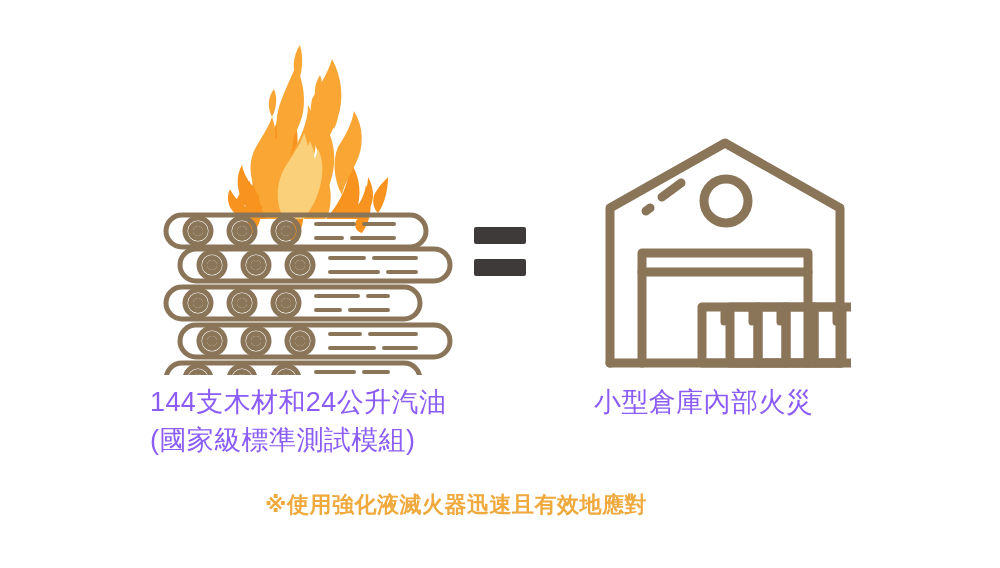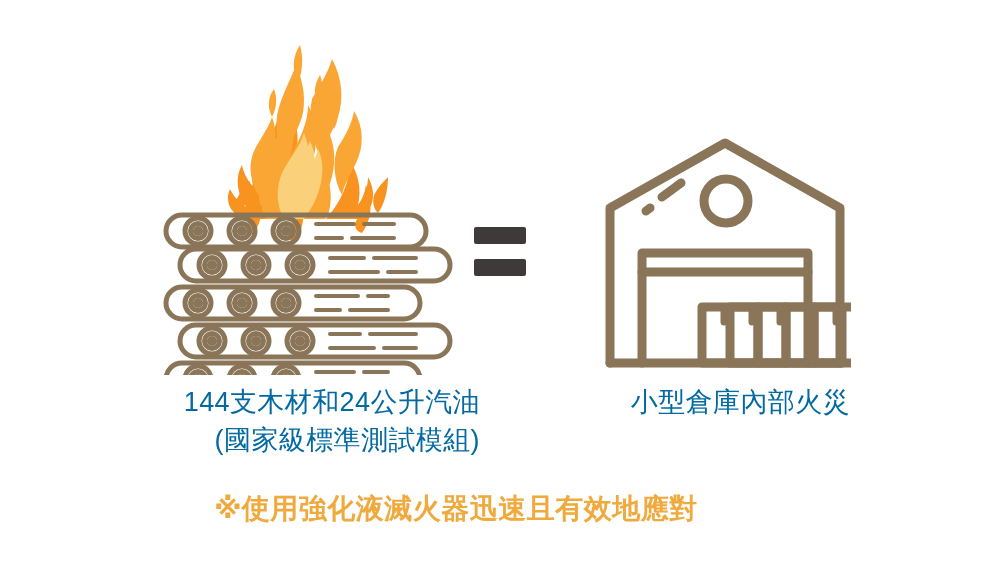--- a/index.html
+++ b/index.html
@@ -66,40 +66,40 @@
     background: #3e3a39;
     border-radius: 2px;
   }
   .equals .bar.b1 { top: 4px; }
   .equals .bar.b2 { top: 36px; }
 
   
   .caption {
     position: absolute;
     top: 383px;
-    text-align: right;
-    color: #0369a1;
+    text-align: left;
+    color: #8b5cf6;
     font-size: 27px;
     line-height: 1.42;
     letter-spacing: 0.4px;
     white-space: nowrap;
   }
   .caption.left  { left: 150px;  width: 330px; }
-  .caption.right { left: 540px;  width: 310px; }
+  .caption.right { left: 594px;  width: 310px; }
   .caption .line { display: block; }
 
   
   .footnote {
     position: absolute;
     left: 0;
     top: 490px;
     width: 912px;
     text-align: center;
     color: #efa93c;
-    font-size: 28px;
+    font-size: 22px;
     font-weight: bold;
     letter-spacing: 0.5px;
     white-space: nowrap;
   }
 </style>
 </head>
 <body>
 
 <div id="infographic">
 

